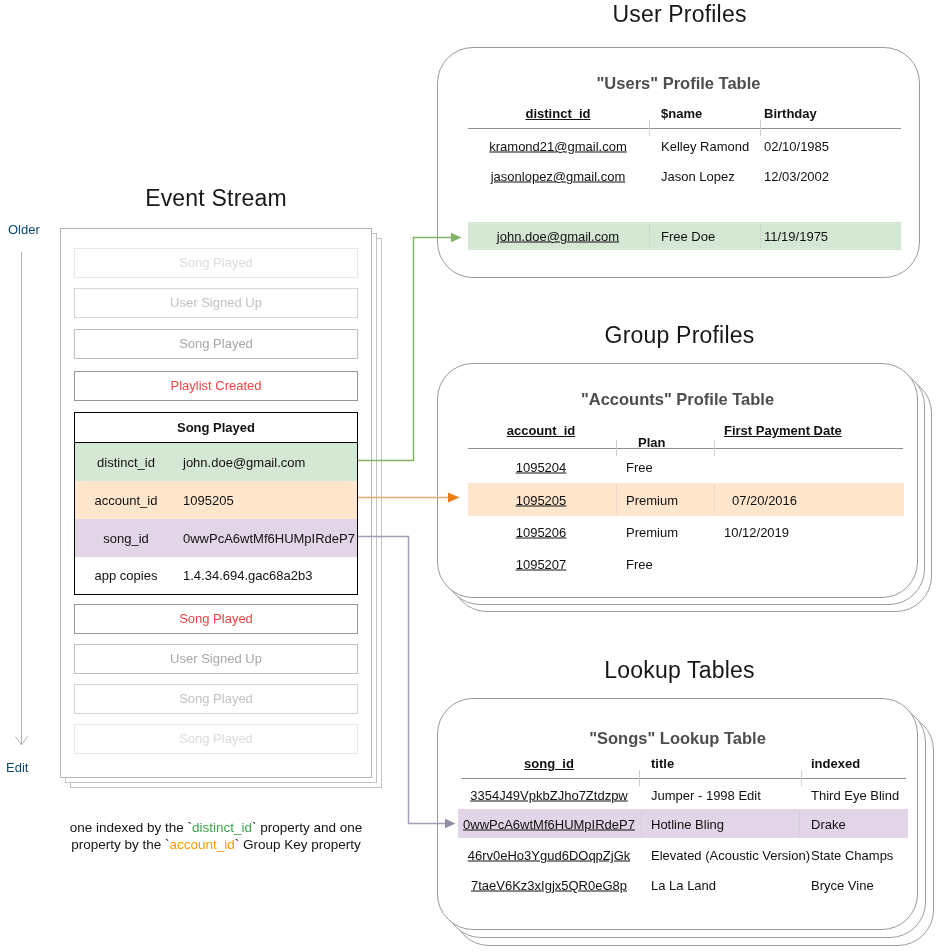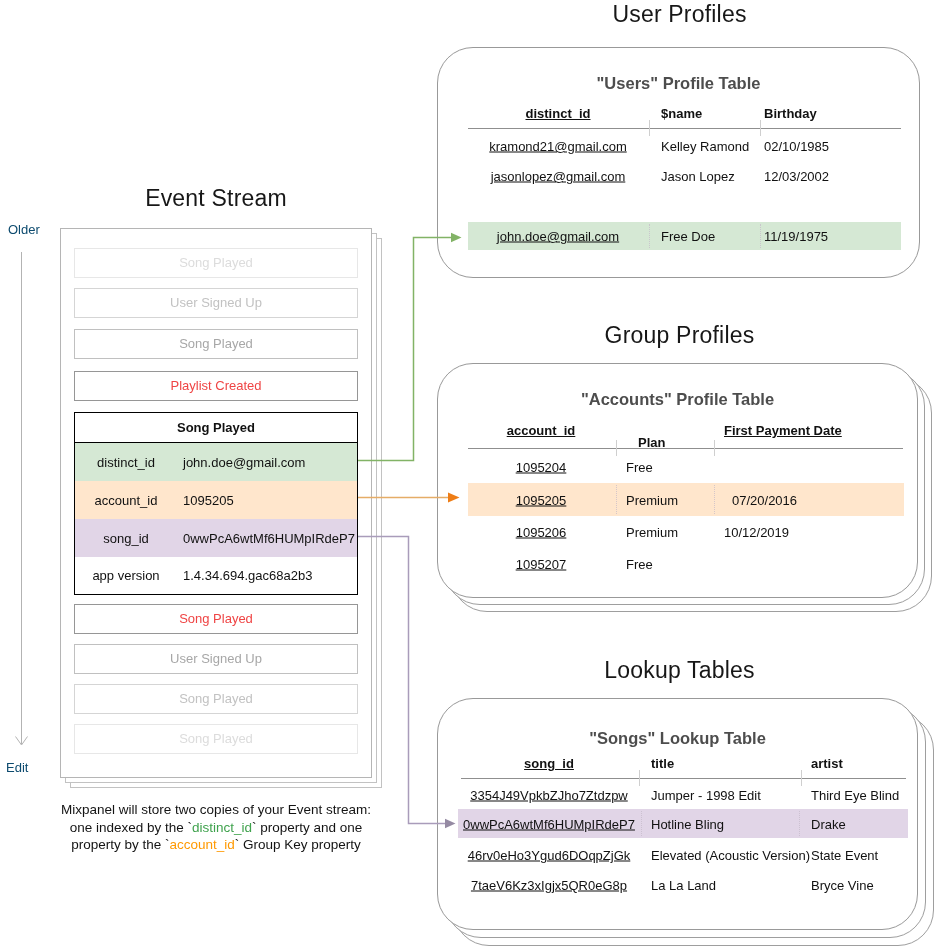--- a/index.html
+++ b/index.html
@@ -105,33 +105,33 @@
     </div>
     <div class="prop-row bg-orange">
       <span class="pname">account_id</span>
       <span class="pval">1095205</span>
     </div>
     <div class="prop-row bg-purple">
       <span class="pname">song_id</span>
       <span class="pval">0wwPcA6wtMf6HUMpIRdeP7</span>
     </div>
     <div class="prop-row">
-      <span class="pname">app version</span>
+      <span class="pname">app copies</span>
       <span class="pval">1.4.34.694.gac68a2b3</span>
     </div>
   </div>
 
   <div class="event fade4" style="top:375px;">Song Played</div>
   <div class="event fade3" style="top:415px;">User Signed Up</div>
   <div class="event fade2" style="top:455px;">Song Played</div>
   <div class="event fade1" style="top:495px;">Song Played</div>
 </div>
 
 <div class="caption">
-  <span>Mixpanel will store two copies of your Event stream:</span><br>
+  <br>
   <span>one indexed by the `</span><span class="k-green">distinct_id</span><span>` property and one</span><br>
   <span>property by the `</span><span class="k-orange">account_id</span><span>` Group Key property</span>
 </div>
 
 <div class="section-title" style="left:437px;top:1px;width:485px;">User Profiles</div>
 
 <div class="card" style="left:437px;top:47px;width:483px;height:231px;">
   <div class="card-heading" style="top:26px;">"Users" Profile Table</div>
   <div class="thead" style="left:0;top:58px;width:100%;">
     <span class="col keycol key-u" style="left:30px;width:180px;">distinct_id</span>
@@ -204,42 +204,42 @@
 <div class="section-title" style="left:437px;top:657px;width:485px;">Lookup Tables</div>
 
 <div class="card-layer" style="left:453px;top:714px;width:481px;height:232px;"></div>
 <div class="card-layer" style="left:445px;top:706px;width:481px;height:232px;"></div>
 
 <div class="card" style="left:437px;top:698px;width:481px;height:232px;">
   <div class="card-heading" style="top:30px;">"Songs" Lookup Table</div>
   <div class="thead" style="left:0;top:57px;width:100%;">
     <span class="col keycol key-u" style="left:20px;width:182px;">song_id</span>
     <span class="col" style="left:213px;">title</span>
-    <span class="col" style="left:373px;">artist</span>
+    <span class="col" style="left:373px;">indexed</span>
   </div>
   <div class="divider" style="left:23px;top:79px;width:445px;"></div>
   <div class="tick" style="left:201px;top:71px;height:16px;"></div>
   <div class="tick" style="left:363px;top:71px;height:16px;"></div>
 
   <div class="trow" style="left:20px;top:82px;width:450px;height:28px;">
     <span class="c keycol key-u" style="left:0;width:182px;">3354J49VpkbZJho7Ztdzpw</span>
     <span class="c" style="left:193px;">Jumper - 1998 Edit</span>
     <span class="c" style="left:353px;">Third Eye Blind</span>
   </div>
   <div class="trow hl bg-purple" style="left:20px;top:110px;width:450px;height:29px;">
     <div class="colsep" style="left:183px;"></div>
     <div class="colsep" style="left:341px;"></div>
     <span class="c keycol key-u" style="left:0;width:182px;">0wwPcA6wtMf6HUMpIRdeP7</span>
     <span class="c" style="left:193px;">Hotline Bling</span>
     <span class="c" style="left:353px;">Drake</span>
   </div>
   <div class="trow" style="left:20px;top:142px;width:450px;height:28px;">
     <span class="c keycol key-u" style="left:0;width:182px;">46rv0eHo3Ygud6DOqpZjGk</span>
     <span class="c" style="left:193px;">Elevated (Acoustic Version)</span>
-    <span class="c" style="left:353px;">State Event</span>
+    <span class="c" style="left:353px;">State Champs</span>
   </div>
   <div class="trow" style="left:20px;top:172px;width:450px;height:28px;">
     <span class="c keycol key-u" style="left:0;width:182px;">7taeV6Kz3xIgjx5QR0eG8p</span>
     <span class="c" style="left:193px;">La La Land</span>
     <span class="c" style="left:353px;">Bryce Vine</span>
   </div>
 </div>
 
 <svg class="overlay" width="941" height="951" viewBox="0 0 941 951">
 

